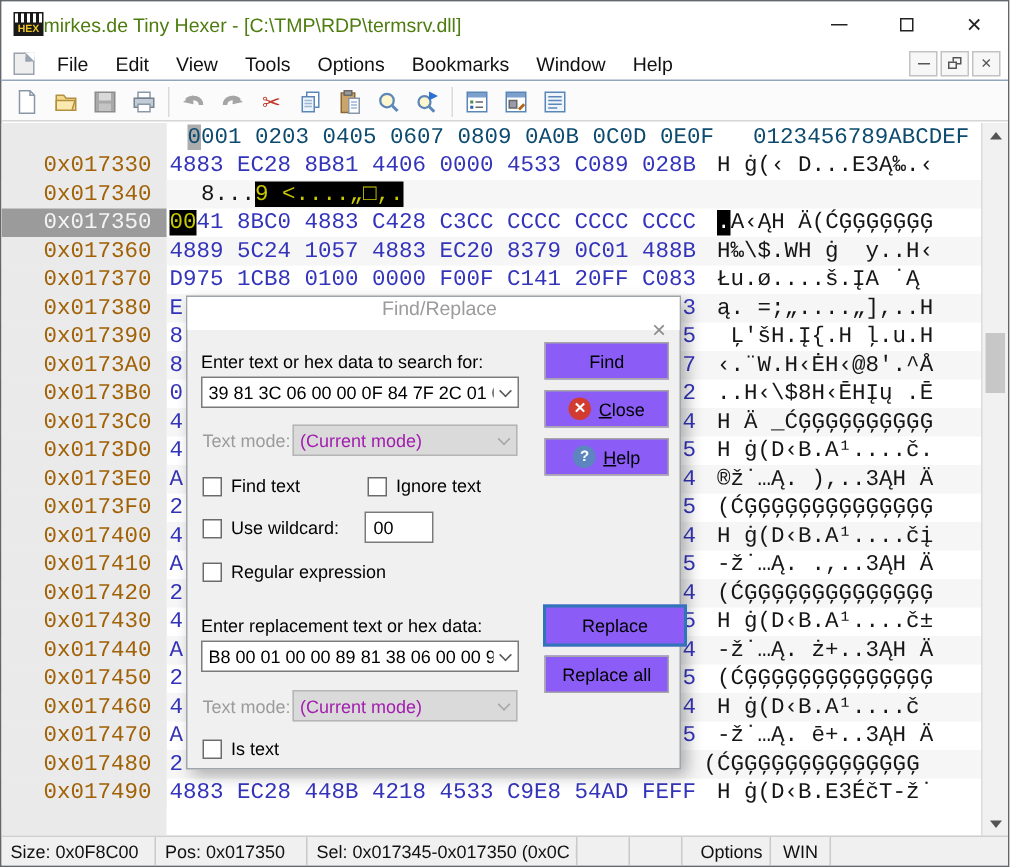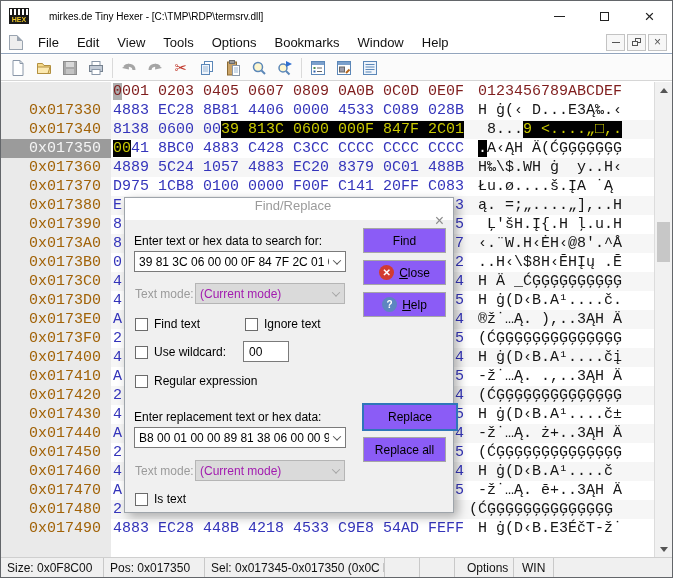--- a/index.html
+++ b/index.html
@@ -6,21 +6,21 @@
   *{box-sizing:border-box;}
   .win{position:relative;width:673px;height:578px;background:#fff;border:1px solid #63666a;
        font-family:"Liberation Sans",sans-serif;overflow:hidden;}
   
   .titlebar{position:absolute;top:0;left:0;right:0;height:30px;background:#fff;display:flex;align-items:center;}
   .app-icon{width:20px;height:16px;margin-left:8px;background:#191919;position:relative;flex:0 0 auto;}
   .app-icon .keys{position:absolute;top:1px;left:1px;right:1px;height:6px;
       background:repeating-linear-gradient(90deg,#fff 0 2px,#191919 2px 4px);}
   .app-icon .hex{position:absolute;bottom:0;left:0;right:0;text-align:center;color:#e8c227;
       font-size:7px;line-height:8px;font-weight:bold;letter-spacing:0;}
-  .title-text{margin-left:20px;font-size:10px;color:#000000;white-space:nowrap;}
+  .title-text{margin-left:0;font-size:13px;color:#4d7c0f;white-space:nowrap;}
   .win-btns{margin-left:auto;display:flex;height:30px;}
   .win-btn{width:45px;height:30px;display:flex;align-items:center;justify-content:center;color:#222;}
   .glyph-min{width:11px;height:1px;background:#222;}
   .glyph-max{width:9px;height:9px;border:1px solid #222;}
   .glyph-close{font-size:17px;line-height:17px;color:#222;}
   
   .menubar{position:absolute;top:30px;left:0;right:0;height:23px;background:#fff;display:flex;align-items:center;
       border-bottom:1px solid #93a5bd;}
   .sysicon{width:14px;height:15px;margin:0 6px 0 8px;background:#eee;border:1px solid #9aa4b0;position:relative;flex:0 0 auto;}
   .sysicon::after{content:"";position:absolute;right:-1px;top:-1px;border:3px solid #fff;border-left-color:#9aa4b0;border-bottom-color:#9aa4b0;}
@@ -44,21 +44,21 @@
       font-family:"Liberation Mono",monospace;font-size:15px;line-height:19px;}
   .addrcol-bg{position:absolute;top:0;bottom:0;left:0;width:110px;background:#eaeaea;}
   .hrow{position:relative;height:19px;display:flex;white-space:pre;}
   .hrow.alt{background:#f6f6f6;}
   .hrow .addr{width:110px;flex:0 0 auto;text-align:right;padding-right:10px;color:#a16207;background:#eaeaea;}
   .hrow.current .addr{background:#9b9b9b;color:#f4f4f4;}
   .hrow .hx{margin-left:2px;color:#3434bb;}
   .hrow .hx .sel,.hrow .tx .sel{background:#000;color:#c9c900;}
   .hrow .tx{margin-left:14px;color:#161616;}
   .hrow .tx .cursor{background:#000;color:#fff;}
-  .headrow{position:relative;height:19px;display:flex;white-space:pre;color:#7f1d1d;}
+  .headrow{position:relative;height:19px;display:flex;white-space:pre;color:#0c4a6e;gap:12px;}
   .headrow .corner{width:110px;flex:0 0 auto;background:#eaeaea;}
   .headrow .hh{margin-left:2px;}
   .headrow .hh .colcur{background:#adadad;}
   .headrow .th{margin-left:14px;}
   
   .vscroll{position:absolute;top:81px;right:0;width:18px;bottom:20px;background:#f1f1f1;border-left:1px solid #dcdcdc;}
   .sb-arrow{position:absolute;left:0;right:0;height:16px;display:flex;align-items:center;justify-content:center;}
   .sb-up{top:0;} .sb-down{bottom:0;}
   .tri-up{width:0;height:0;border-left:4px solid transparent;border-right:4px solid transparent;border-bottom:5px solid #555;}
   .tri-down{width:0;height:0;border-left:4px solid transparent;border-right:4px solid transparent;border-top:5px solid #555;}
@@ -247,21 +247,21 @@
       </span>
     </div>
 
   <div class="hexpane">
     <div class="addrcol-bg"></div>
     <div class="headrow">
       <span class="corner"></span><span class="hh"><span class="colcur">0</span><span>001 0203 0405 0607 0809 0A0B 0C0D 0E0F</span></span><span class="th">0123456789ABCDEF</span>
     </div>
     <div id="hexrows">
         <div class="hrow"><span class="addr">0x017330</span><span class="hx"><span>4883 EC28 8B81 4406 0000 4533 C089 028B</span></span><span class="tx"><span>H ġ(‹ D...E3Ą‰.‹</span></span></div>
-        <div class="hrow alt"><span class="addr">0x017340</span><span class="hx"><span>8138 0600 00</span><span class="sel">39 813C 0600 000F 847F 2C01</span></span><span class="tx"><span> 8...</span><span class="sel">9 &lt;....„□,.</span></span></div>
+        <div class="hrow alt"><span class="addr">0x017340</span><span class="tx"><span> 8...</span><span class="sel">9 &lt;....„□,.</span></span></div>
         <div class="hrow current"><span class="addr">0x017350</span><span class="hx"><span class="sel">00</span><span>41 8BC0 4883 C428 C3CC CCCC CCCC CCCC</span></span><span class="tx"><span class="cursor">.</span><span>A‹ĄH Ä(ĆĢĢĢĢĢĢĢ</span></span></div>
         <div class="hrow alt"><span class="addr">0x017360</span><span class="hx"><span>4889 5C24 1057 4883 EC20 8379 0C01 488B</span></span><span class="tx"><span>H‰\$.WH ġ  y..H‹</span></span></div>
         <div class="hrow"><span class="addr">0x017370</span><span class="hx"><span>D975 1CB8 0100 0000 F00F C141 20FF C083</span></span><span class="tx"><span>Łu.ø....š.ĮA ˙Ą </span></span></div>
         <div class="hrow alt"><span class="addr">0x017380</span><span class="hx">E                                     3</span><span class="tx"><span>ą. =;„....„],..H</span></span></div>
         <div class="hrow"><span class="addr">0x017390</span><span class="hx">8                                     5</span><span class="tx"><span> Ļ'šH.Į{.H ļ.u.H</span></span></div>
         <div class="hrow alt"><span class="addr">0x0173A0</span><span class="hx">8                                     7</span><span class="tx"><span>‹.¨W.H‹ĖH‹@8'.^Å</span></span></div>
         <div class="hrow"><span class="addr">0x0173B0</span><span class="hx">0                                     2</span><span class="tx"><span>..H‹\$8H‹ĒHĮų .Ē</span></span></div>
         <div class="hrow alt"><span class="addr">0x0173C0</span><span class="hx">4                                     4</span><span class="tx"><span>H Ä _ĆĢĢĢĢĢĢĢĢĢĢ</span></span></div>
         <div class="hrow"><span class="addr">0x0173D0</span><span class="hx">4                                     5</span><span class="tx"><span>H ġ(D‹B.A¹....č.</span></span></div>
         <div class="hrow alt"><span class="addr">0x0173E0</span><span class="hx">A                                     4</span><span class="tx"><span>®ž˙…Ą. ),..3ĄH Ä</span></span></div>

